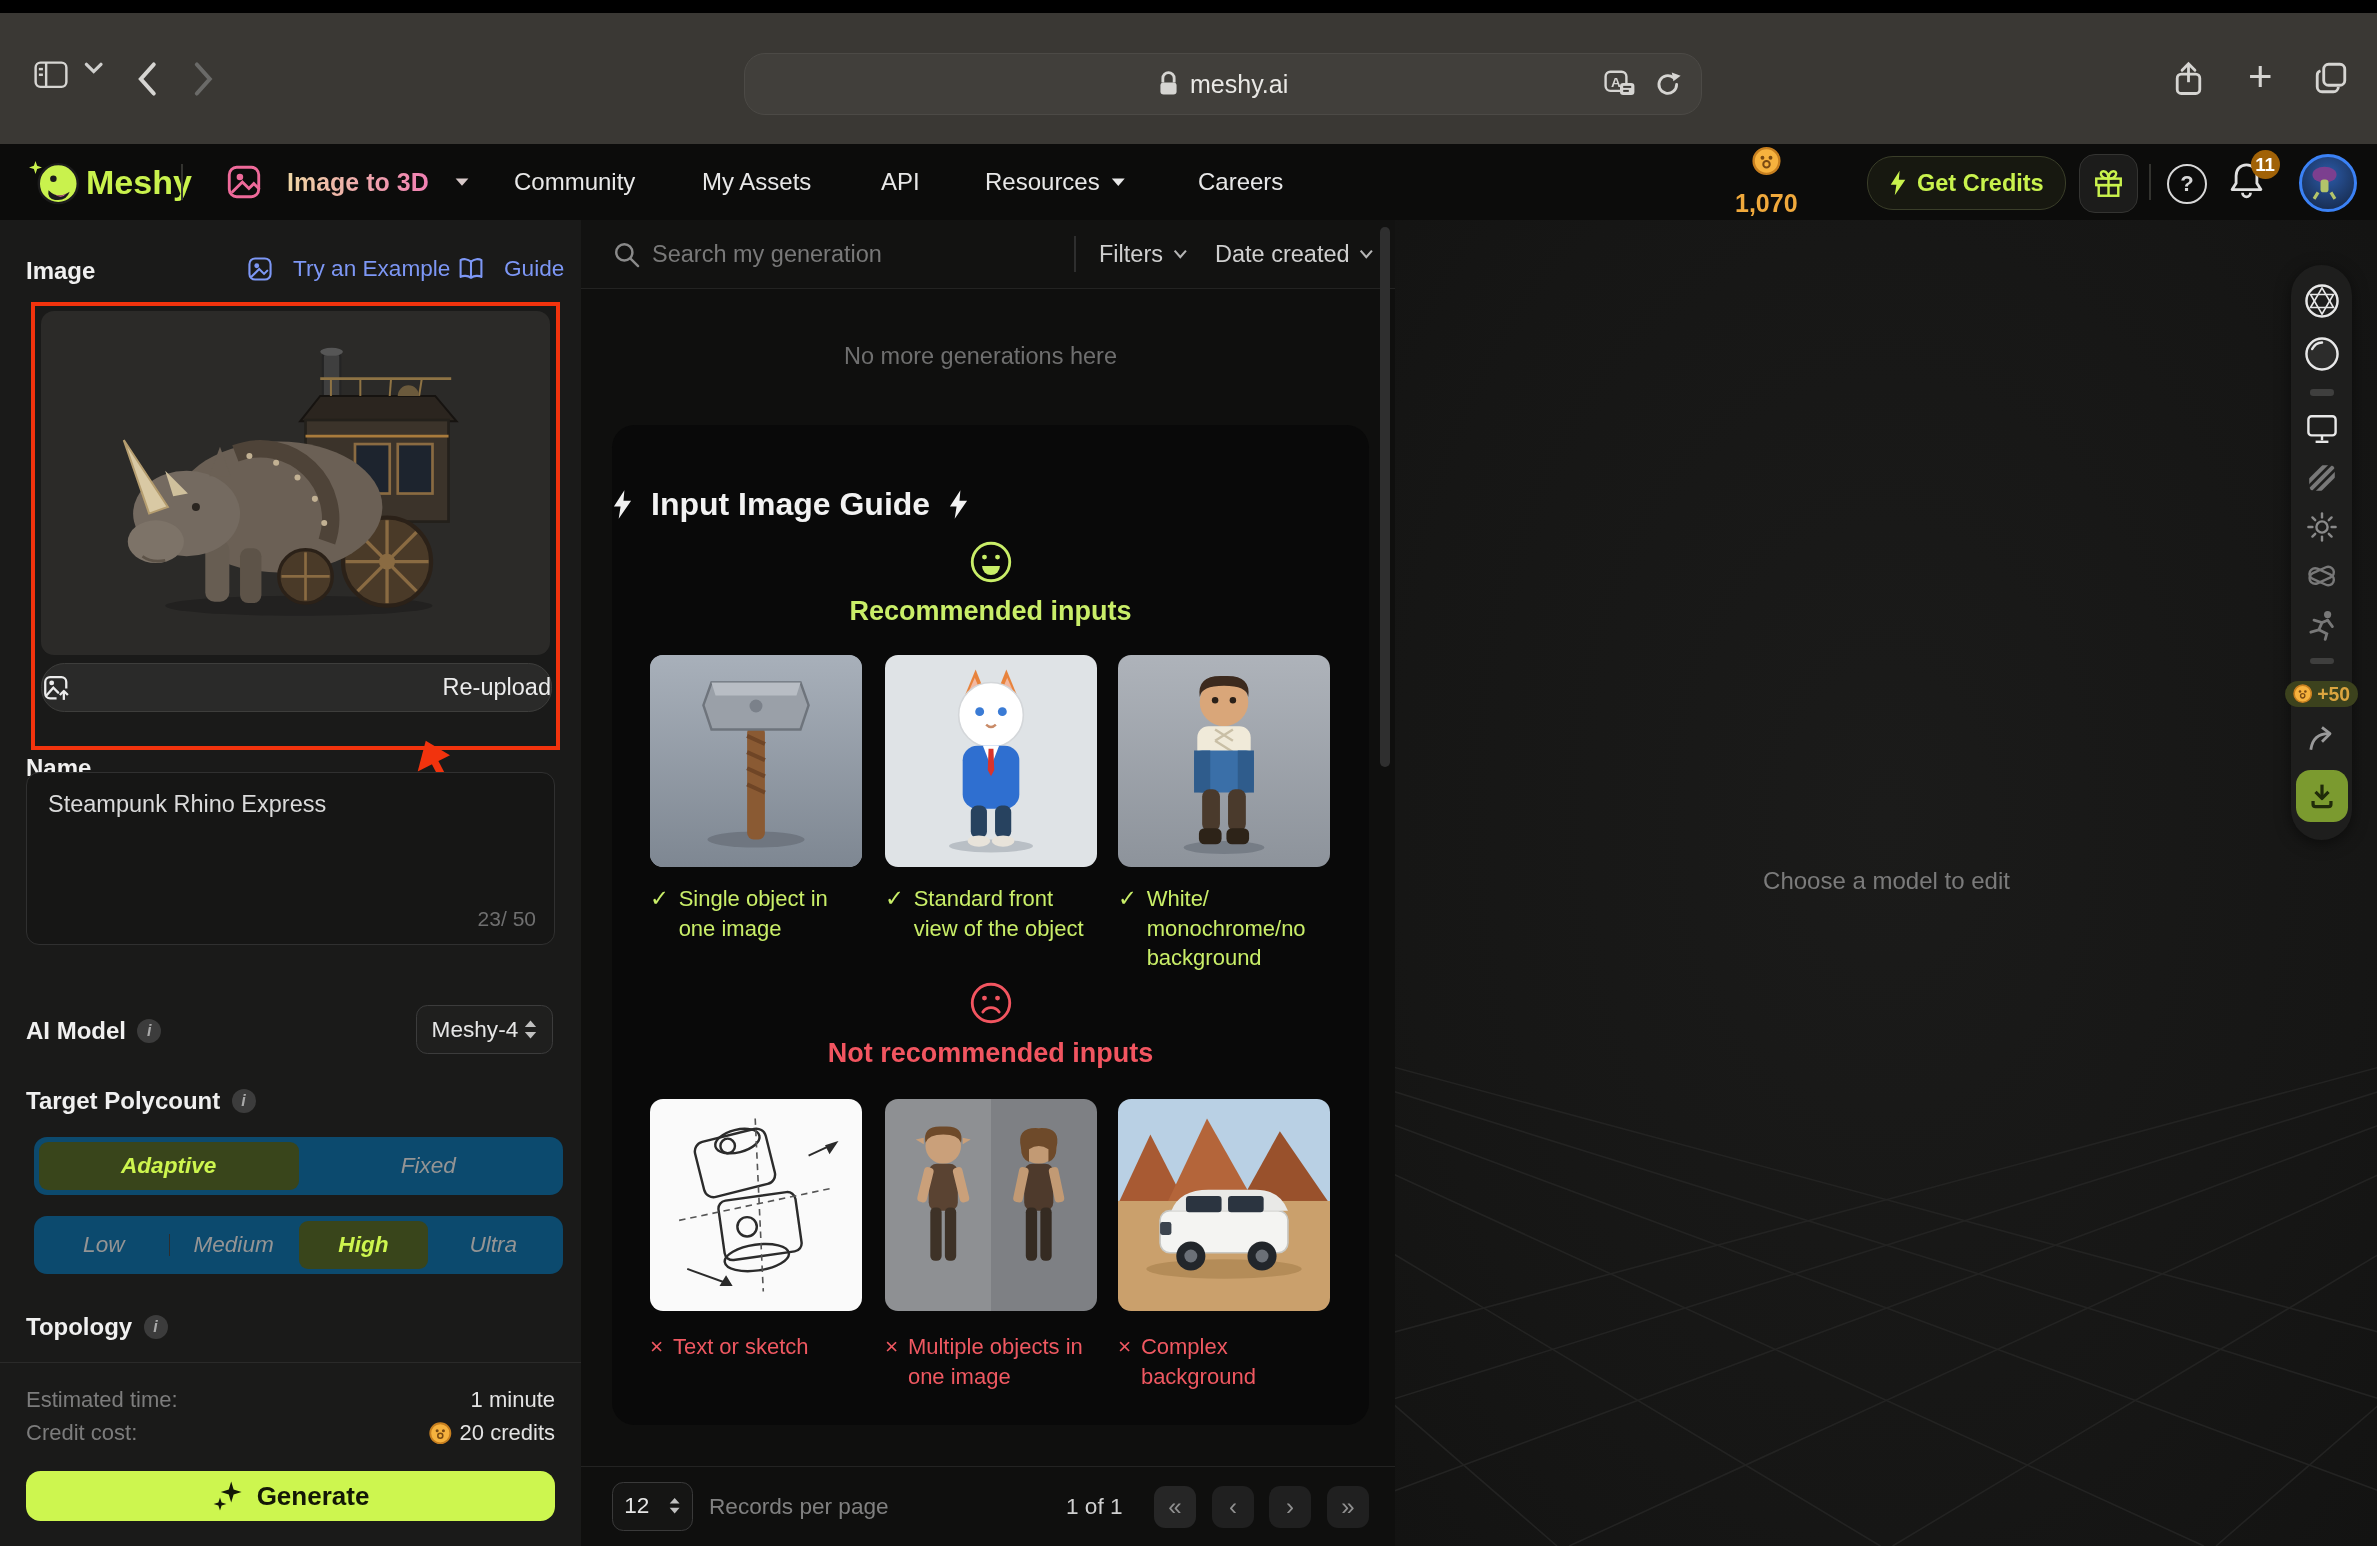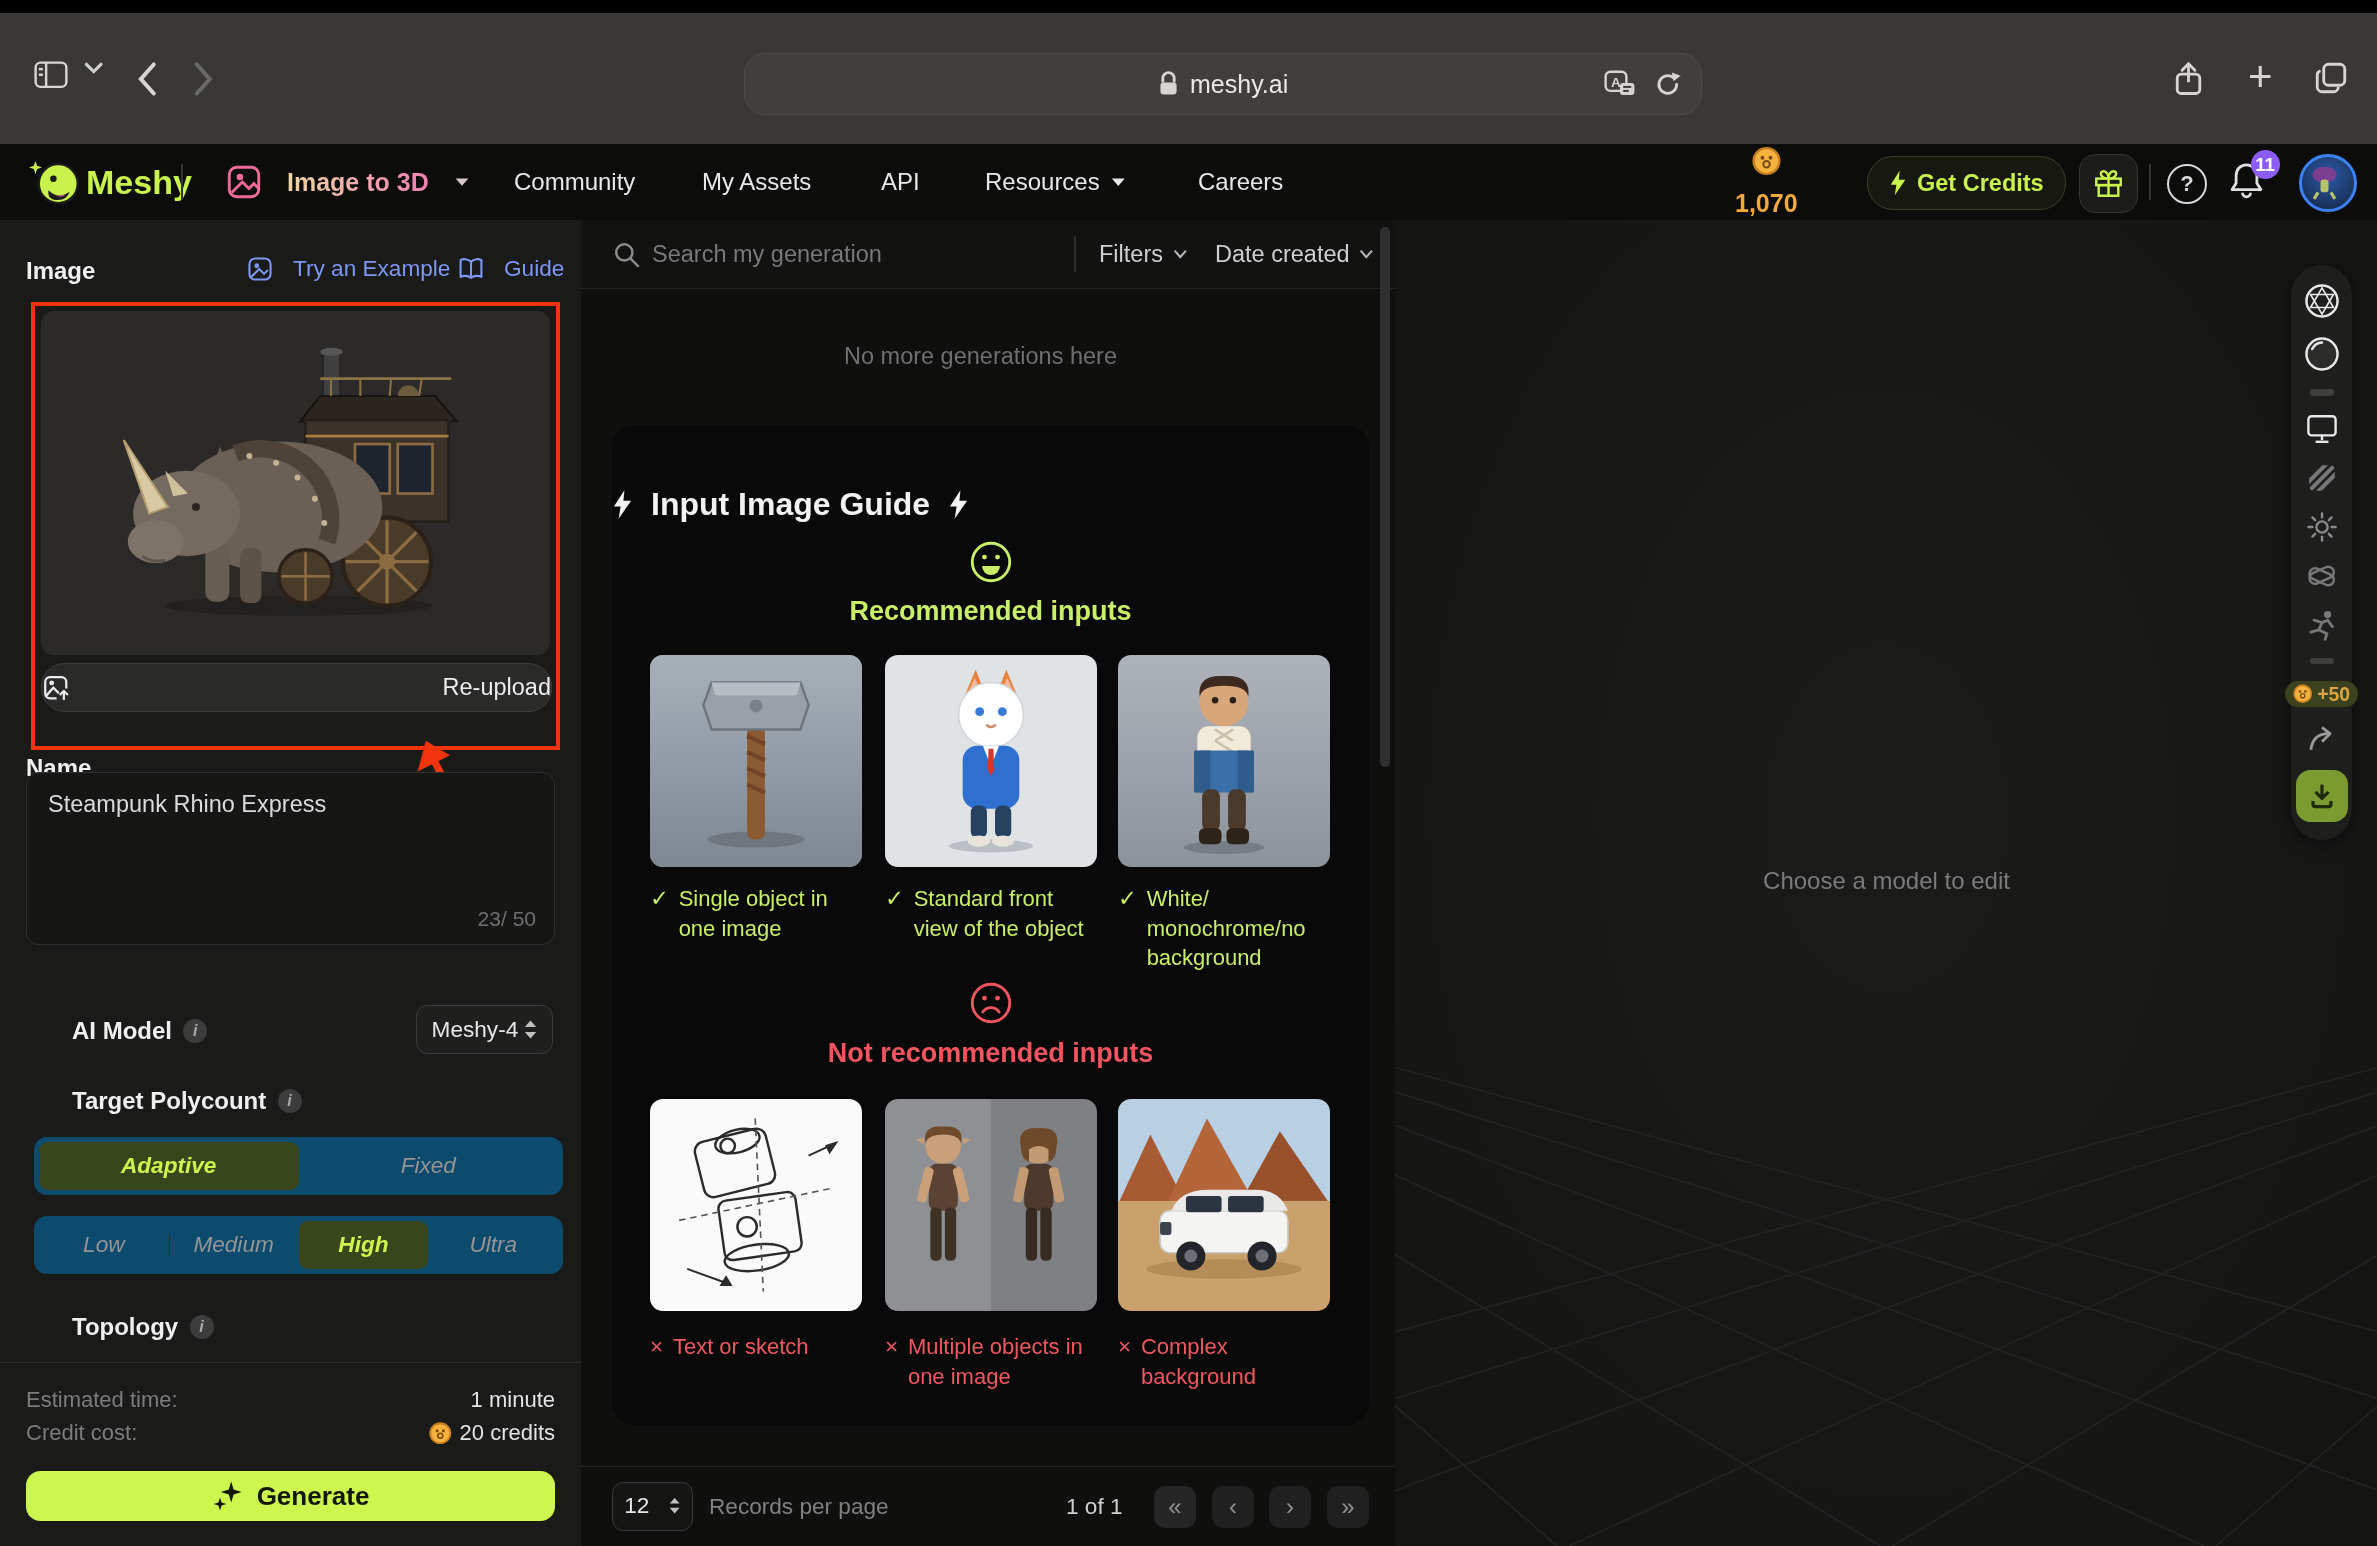--- a/index.html
+++ b/index.html
@@ -23,36 +23,36 @@
   .vdiv{position:absolute;top:50%;transform:translateY(-50%);width:1.6px;height:36px;background:#33332f;}
   .credits{position:absolute;left:1735px;top:50%;transform:translateY(-50%);display:flex;align-items:center;gap:13px;
     color:#f0a93c;font-size:25px;font-weight:700;flex-direction:column;}
   .getcredits{position:absolute;left:1867px;top:12px;width:197px;height:52px;border-radius:26px;background:#171810;
     border:1.6px solid #3a3e29;display:flex;align-items:center;justify-content:center;gap:9.7px;color:#c9f24d;font-size:23.5px;font-weight:600;}
   .giftbtn{position:absolute;left:2079px;top:9.7px;width:57px;height:57px;border-radius:16px;background:#1c1c1b;border:1.6px solid #343432;
     display:flex;align-items:center;justify-content:center;}
   .helpbtn{position:absolute;left:2167px;top:20px;width:36px;height:36px;border-radius:50%;border:2.4px solid #d8d8d8;
     color:#d8d8d8;font-size:22px;font-weight:700;display:flex;align-items:center;justify-content:center;}
   .bellwrap{position:absolute;left:2228px;top:16px;width:42px;height:44px;}
-  .bellbadge{position:absolute;left:22.6px;top:-9.7px;min-width:29px;height:29px;border-radius:14.6px;background:#8b5cf6;color:#fff;
+  .bellbadge{position:absolute;left:22.6px;top:-9.7px;min-width:29px;height:29px;border-radius:14.6px;background:#a16207;color:#fff;
     font-size:18.6px;font-weight:700;display:flex;align-items:center;justify-content:center;}
   .avatar{position:absolute;left:2299px;top:9.7px;width:52px;height:52px;border-radius:50%;border:3.2px solid #3b82f6;
     background:radial-gradient(circle at 50% 35%,#2b5aa8,#14243f);overflow:hidden;}
   
   .sidebar{position:absolute;left:0;top:220px;width:581px;height:1326px;background:#1a1a19;}
   .slabel{color:#f0f0f0;font-size:24px;font-weight:600;}
   .bluelink{display:flex;align-items:center;gap:20px;color:#7d97f5;font-size:22.6px;}
   .annot-box{position:absolute;left:31px;top:82px;width:521px;height:440px;border:4.9px solid #f2330d;pointer-events:none;}
   .preview{position:absolute;left:41px;top:91px;width:509px;height:344px;border-radius:13px;background:#2b2a28;display:flex;align-items:center;justify-content:center;}
   .reupload{position:absolute;left:41px;top:443px;width:509px;height:47px;border-radius:23.5px;background:#2a2a29;border:1.6px solid #3e3e3c;
     display:flex;align-items:center;justify-content:space-between;gap:11.3px;color:#ececec;font-size:23.5px;}
   .namebox{position:absolute;left:26px;top:552px;width:529px;height:173px;box-sizing:border-box;border-radius:13px;background:#161615;border:1.6px solid #303030;}
   .namebox .val{position:absolute;left:21px;top:18px;color:#dadada;font-size:23.5px;}
   .namebox .cnt{position:absolute;right:18px;bottom:13px;color:#6f6f6f;font-size:21px;}
-  .inforow{position:absolute;display:flex;align-items:center;gap:11.3px;margin-left:46px;}
+  .inforow{position:absolute;display:flex;align-items:center;gap:11.3px;}
   .infoicon{width:24px;height:24px;border-radius:50%;background:#3c3c3c;color:#a9a9a9;font-size:16px;font-weight:700;
     display:flex;align-items:center;justify-content:center;font-style:italic;}
   .selectbox{position:absolute;left:416px;top:785px;width:137px;height:49px;box-sizing:border-box;border:1.6px solid #3c3c3c;border-radius:11.3px;
     background:#1f1f1e;display:flex;align-items:center;justify-content:space-between;padding:0 14.6px;color:#e6e6e6;font-size:22.6px;}
   .segwrap{position:absolute;left:34px;width:529px;height:58px;background:#0c4a6e;border-radius:13px;display:flex;padding:4.9px;box-sizing:border-box;font-style:italic;}
   .seg{flex:1;display:flex;align-items:center;justify-content:center;color:#949494;font-size:22.6px;border-radius:9px;position:relative;}
   .seg.sel{background:#39451b;color:#cdf54e;font-weight:600;}
   .seg .sep{position:absolute;left:0;top:13px;width:1.6px;height:22.6px;background:#2e2e2e;}
   .bottombox{position:absolute;left:0;top:1142px;width:581px;height:184px;border-top:1.6px solid #2a2a29;}
   .brow{position:absolute;left:26px;right:26px;display:flex;justify-content:space-between;align-items:center;color:#7c7c7c;font-size:22px;}

